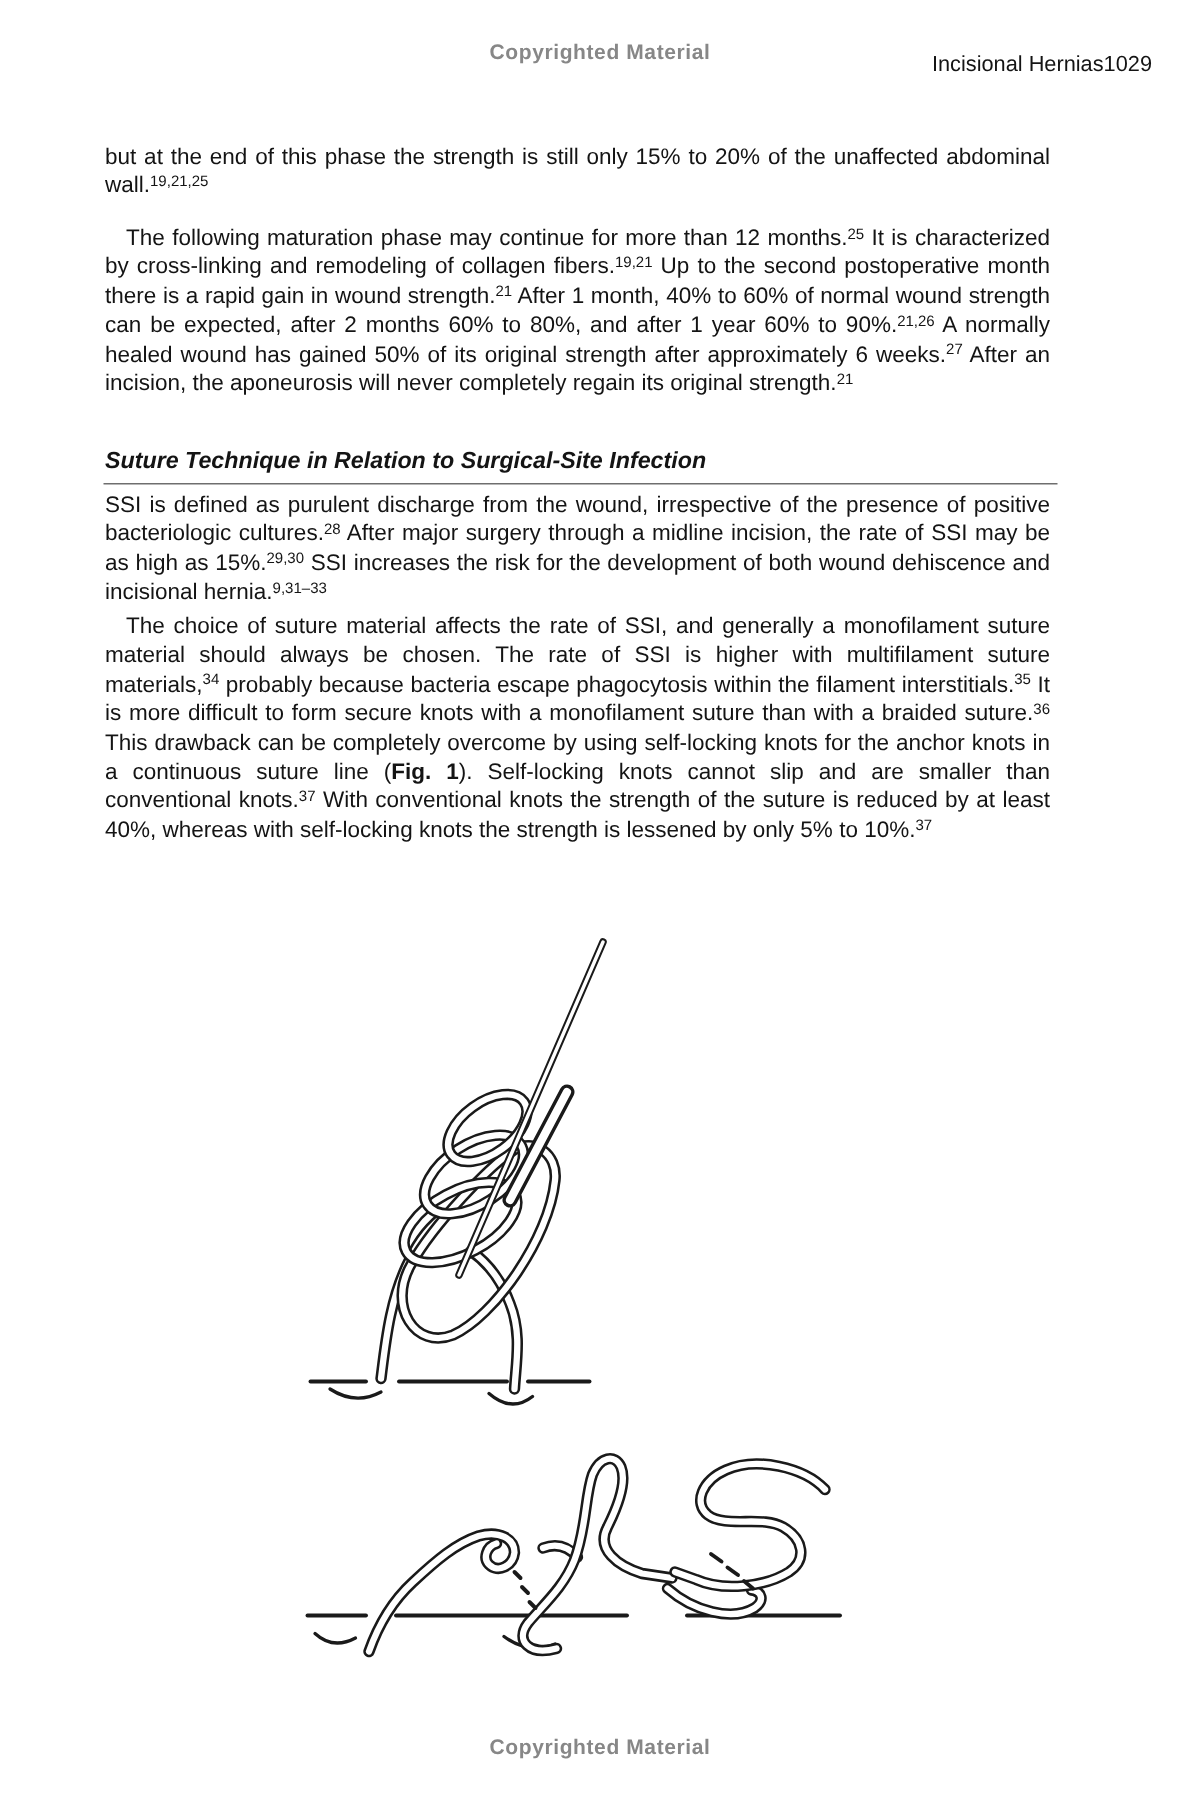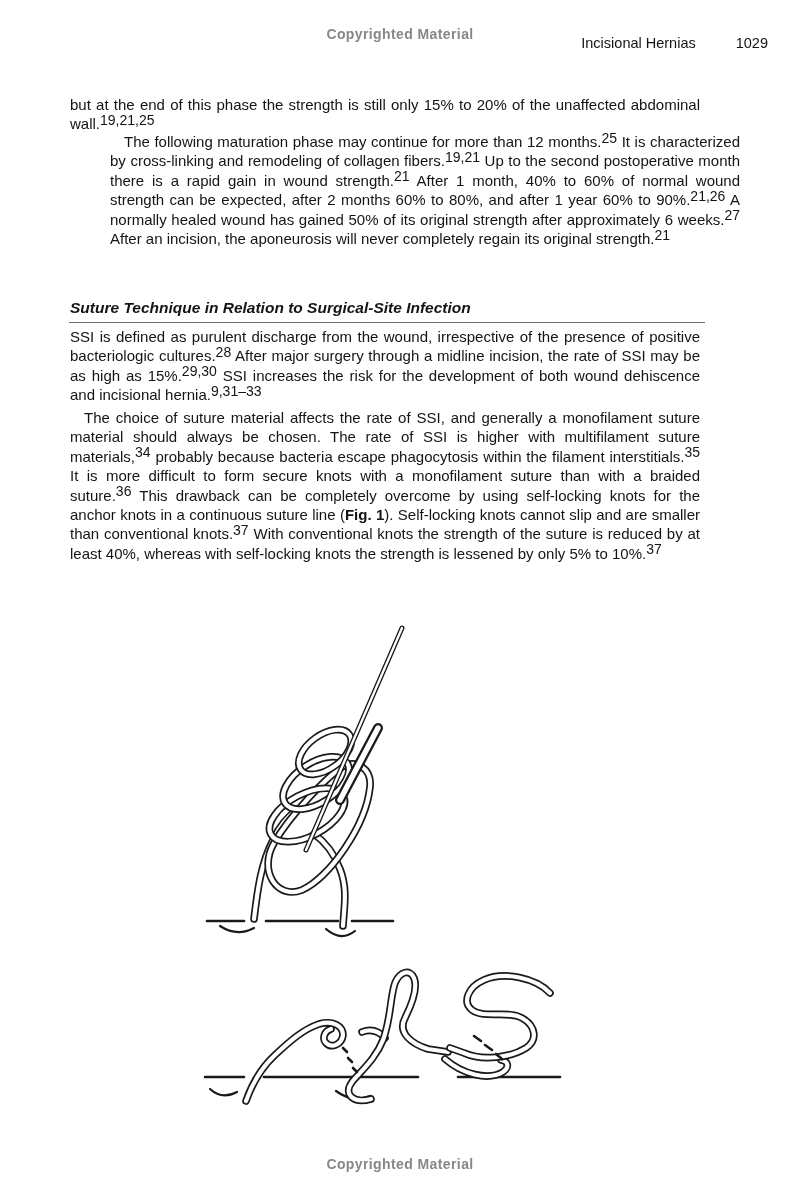--- a/index.html
+++ b/index.html
@@ -11,36 +11,36 @@
   }
   
   .watermark {
     color:#878787; font-weight:700; font-size:14px; letter-spacing:.4px;
     text-align:center; width:100%; position:absolute; left:0;
   }
   .watermark.top { top:26px; }
   .watermark.bottom { top:1156px; }
   .running-head {
     position:absolute; top:35px; right:32px;
-    display:flex; align-items:baseline; gap:40px; font-size:14.5px;
+    display:flex; align-items:baseline; font-size:14.5px;
   }
   .page-number { font-weight:400; }
 
   
   .body-text { position:absolute; left:70px; top:0; width:630px; }
   .body-text p {
     position:absolute; left:0; width:630px;
     font-size:15px; line-height:19.4px; text-align:justify;
   }
   .p1 { top:95px; }
-  .p2 { top:132px;margin-left:40px; }
+  .p2 { top:149px; }
   .p3 { top:327px; }
   .p4 { top:408px; }
   .indent { text-indent:14px; }
-  sup { font-size:14px; line-height:0; position:relative; top:-4.5px; vertical-align:baseline; }
+  sup { font-size:10px; line-height:0; position:relative; top:-4.5px; vertical-align:baseline; }
   b { font-weight:700; }
 
   .section-heading {
     position:absolute; left:0; top:299px; width:630px;
     font-size:15.5px; line-height:18px; font-style:italic; font-weight:700;
   }
   .heading-rule {
     position:absolute; left:-1px; top:322px; width:636px; height:0;
     border-top:1.6px solid #6e6e6e;
   }

